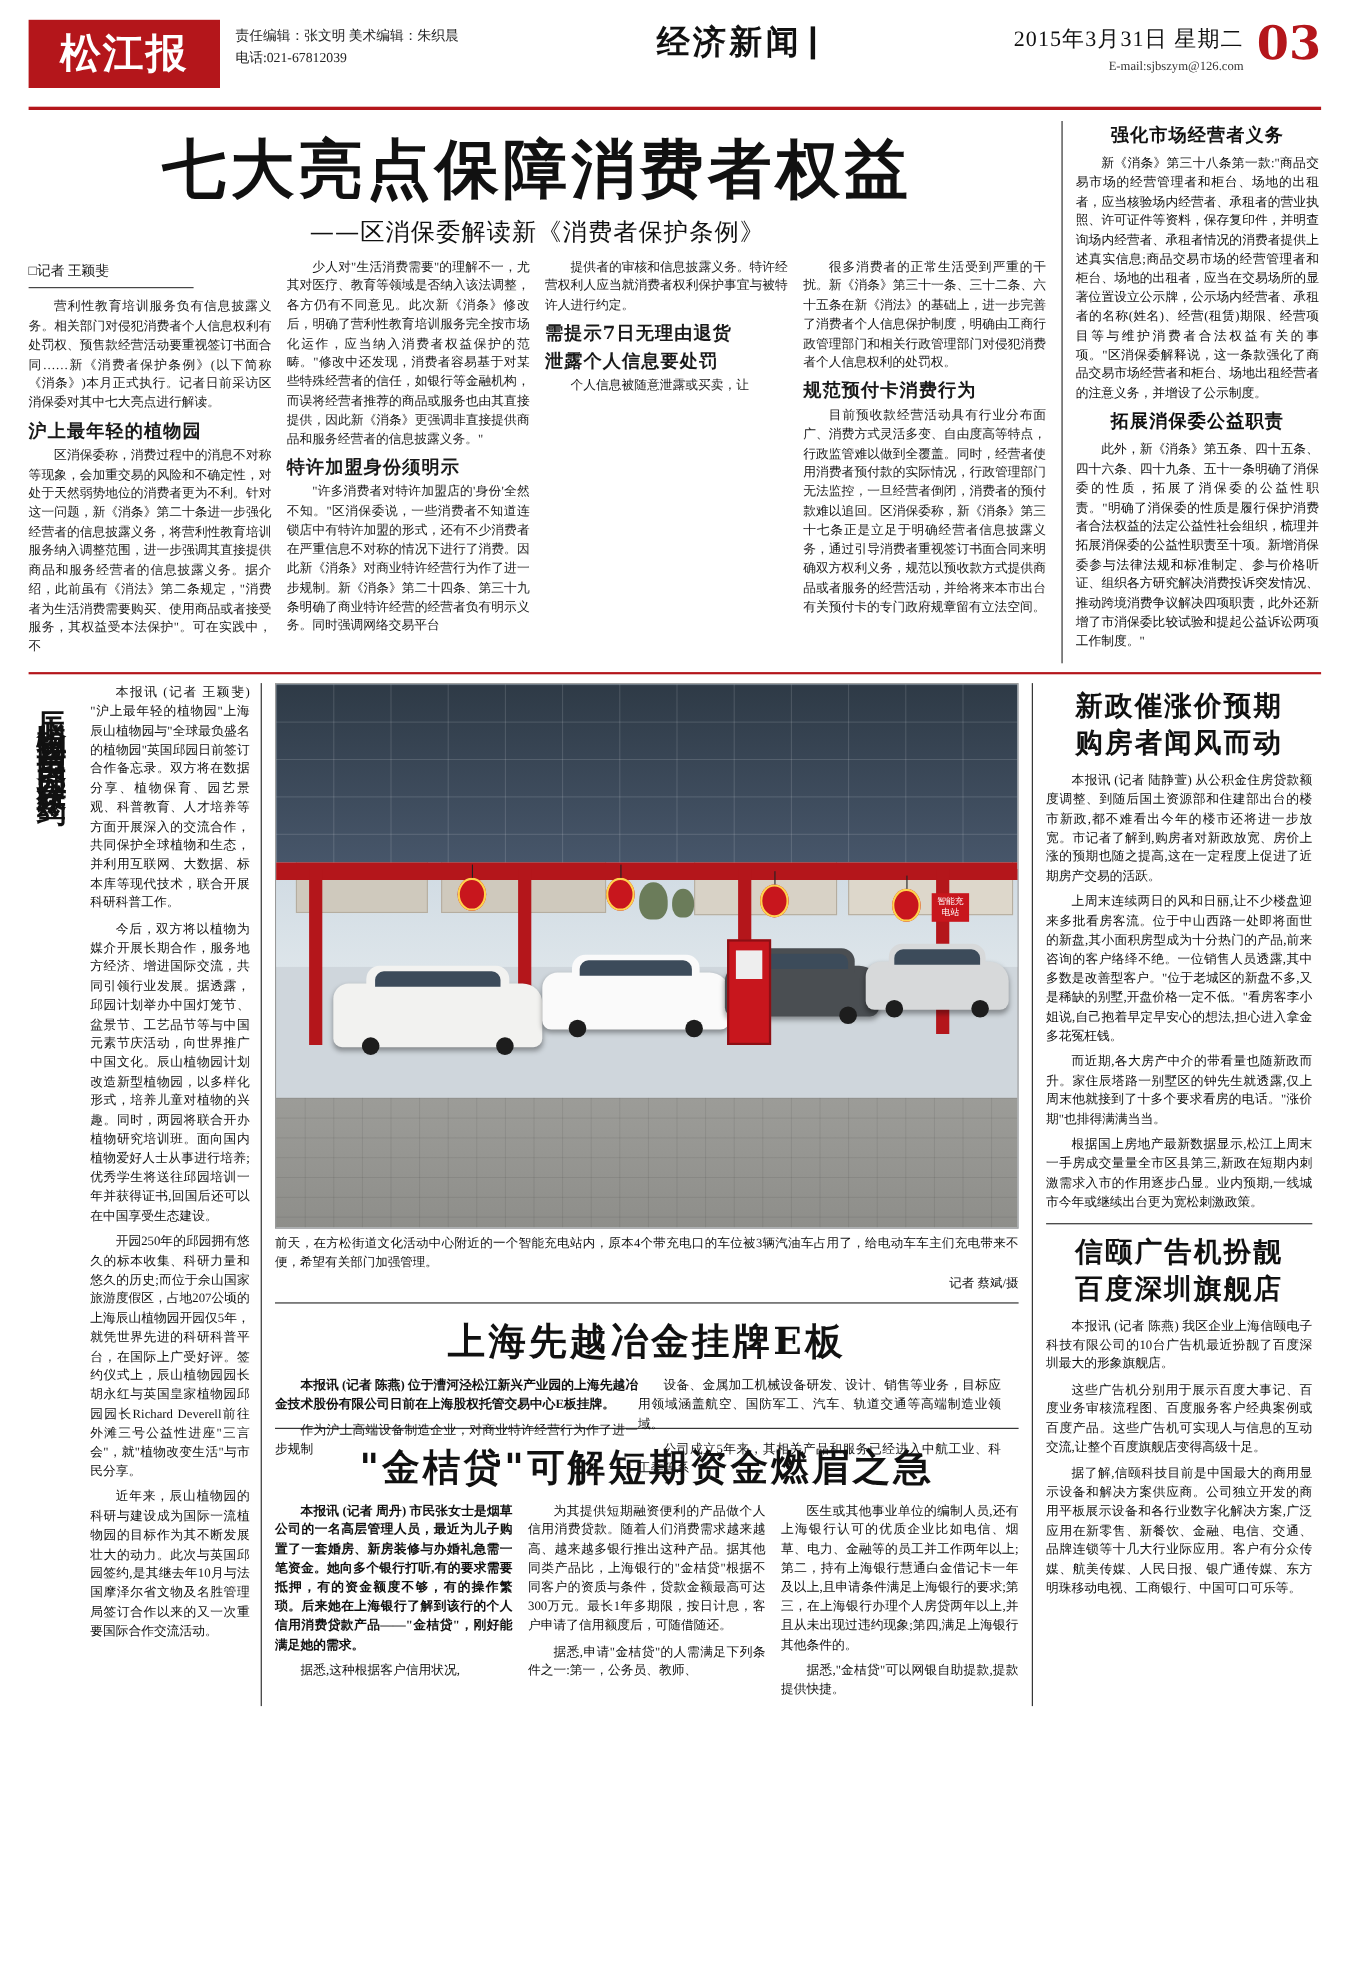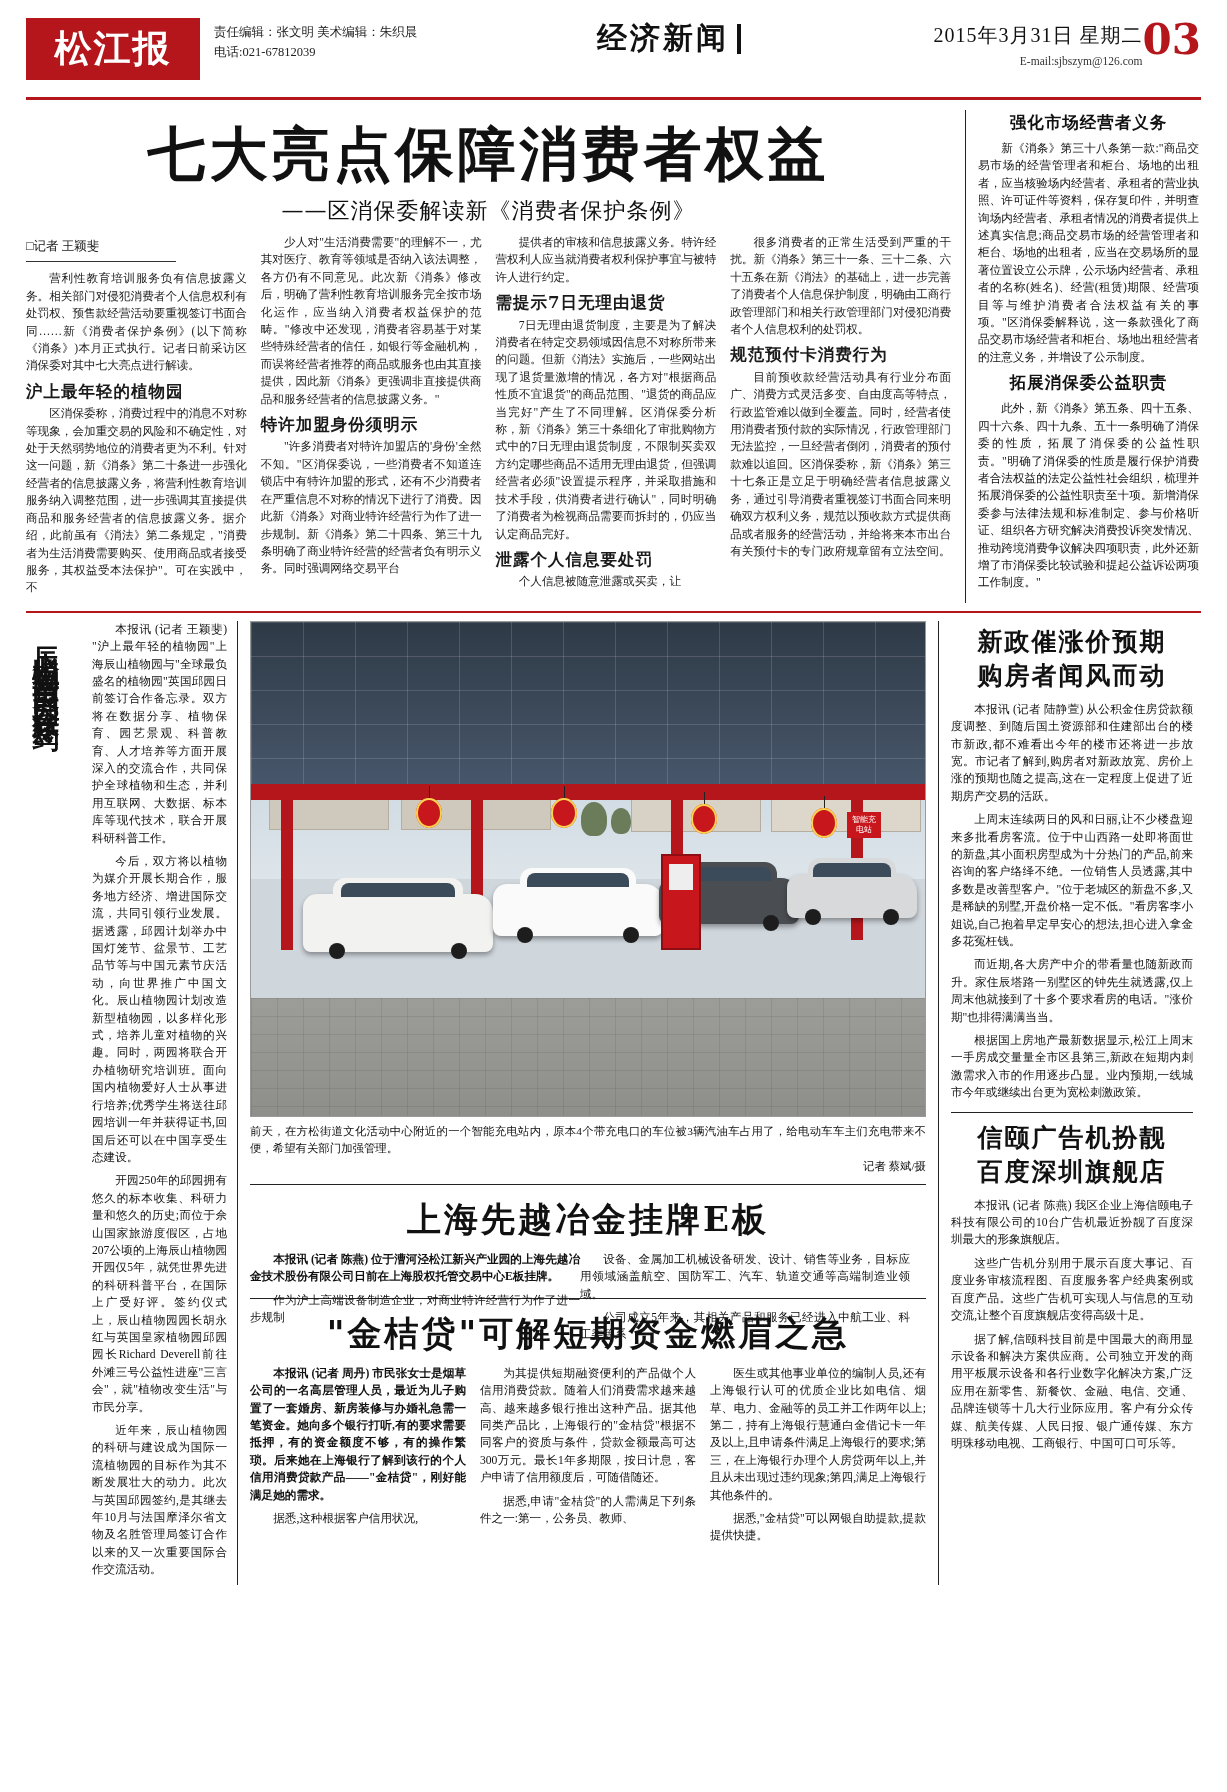--- a/index.html
+++ b/index.html
@@ -19,21 +19,21 @@
   .logo-box { width:174px; height:62px; background:#b4161b; color:#fff; display:flex; align-items:center; justify-content:center; }
   .logo-box .logo-text { font-family:"DejaVu Serif", serif; font-weight:bold; font-size:37px; letter-spacing:2px; color:#fff; }
   .masthead-mid { padding-left:14px; padding-top:4px; font-size:12.5px; line-height:20px; color:#222; }
   .masthead-mid .row span { margin-right:10px; }
   .section-title-wrap { flex:1; display:flex; align-items:center; justify-content:center; position:relative; }
   .section-title { font-size:30px; font-weight:bold; letter-spacing:3px; color:#111; font-family:"DejaVu Serif", serif; }
   .section-title-bar { width:4px; height:30px; background:#111; margin-left:8px; }
   .masthead-right { text-align:right; padding-top:4px; min-width:290px; }
   .date-line { font-size:20px; letter-spacing:1px; margin-bottom:6px; }
   .email-line { font-size:11.5px; color:#333; }
-  .pagenum { font-family:"DejaVu Serif", serif; font-size:42px; font-weight:bold; color:#b4161b; line-height:36px; }
+  .pagenum { font-family:"DejaVu Serif", serif; font-size:42px; font-weight:bold; color:#b4161b; line-height:36px; margin-left:12px; }
   .mr-flex { display:flex; align-items:flex-start; justify-content:flex-end; }
 
   
   .top-area { display:flex; margin-top:10px; }
   .top-left { width:940px; padding-right:14px; border-right:1px solid #222; }
   .top-right { width:233px; padding-left:12px; }
 
   .headline { text-align:center; font-size:58px; font-weight:bold; letter-spacing:4px; font-family:"DejaVu Serif", serif; margin:6px 0 2px 0; color:#111; }
   .subheadline { text-align:center; font-size:22px; letter-spacing:1px; margin-bottom:8px; color:#111; font-family:"DejaVu Serif", serif; }
   .byline { font-size:12.5px; margin:4px 0 6px 0; }
@@ -54,21 +54,21 @@
   
   .lower { display:flex; margin-top:8px; }
   .lw-left { width:212px; padding-right:10px; border-right:1px solid #222; }
   .lw-mid { width:700px; padding:0 12px; }
   .lw-right { width:255px; padding-left:12px; border-left:1px solid #222; }
 
   .vtitle { writing-mode:vertical-rl; text-orientation:upright; font-size:27px; font-weight:bold; letter-spacing:6px; line-height:40px; height:430px; margin:4px auto 6px auto; font-family:"DejaVu Serif", serif; }
   .vt-wrap { display:flex; justify-content:flex-start; }
   .lcol { font-size:11.6px; line-height:17.4px; text-align:justify; }
   .lcol p { margin:0 0 6px 0; text-indent:2em; }
-  .two-col-flex { display:flex; gap:26px; }
+  .two-col-flex { display:flex; gap:16px; }
 
   
   .photo-frame { width:676px; height:496px; border:1px solid #999; overflow:hidden; position:relative; background:#cfd6dc; }
   .caption { font-size:11.4px; line-height:17px; margin-top:6px; text-align:justify; }
   .credit { font-size:11.4px; text-align:right; margin-top:2px; }
 
   .mid-h { text-align:center; font-size:34px; font-weight:bold; letter-spacing:3px; margin:12px 0 8px 0; font-family:"DejaVu Serif", serif; }
   .mid-cols { display:flex; }
   .mid-col { width:330px; font-size:11.6px; line-height:17.4px; text-align:justify; }
   .mid-col p { margin:0 0 6px 0; text-indent:2em; }
@@ -141,21 +141,20 @@
           <p>区消保委称，消费过程中的消息不对称等现象，会加重交易的风险和不确定性，对处于天然弱势地位的消费者更为不利。针对这一问题，新《消条》第二十条进一步强化经营者的信息披露义务，将营利性教育培训服务纳入调整范围，进一步强调其直接提供商品和服务经营者的信息披露义务。据介绍，此前虽有《消法》第二条规定，"消费者为生活消费需要购买、使用商品或者接受服务，其权益受本法保护"。可在实践中，不</p>
         </div>
         <div class="col">
           <p>少人对"生活消费需要"的理解不一，尤其对医疗、教育等领域是否纳入该法调整，各方仍有不同意见。此次新《消条》修改后，明确了营利性教育培训服务完全按市场化运作，应当纳入消费者权益保护的范畴。"修改中还发现，消费者容易基于对某些特殊经营者的信任，如银行等金融机构，而误将经营者推荐的商品或服务也由其直接提供，因此新《消条》更强调非直接提供商品和服务经营者的信息披露义务。"</p>
           <div class="sub-h">特许加盟身份须明示</div>
           <p>"许多消费者对特许加盟店的'身份'全然不知。"区消保委说，一些消费者不知道连锁店中有特许加盟的形式，还有不少消费者在严重信息不对称的情况下进行了消费。因此新《消条》对商业特许经营行为作了进一步规制。新《消条》第二十四条、第三十九条明确了商业特许经营的经营者负有明示义务。同时强调网络交易平台</p>
         </div>
         <div class="col">
           <p>提供者的审核和信息披露义务。特许经营权利人应当就消费者权利保护事宜与被特许人进行约定。</p>
           <div class="sub-h">需提示7日无理由退货</div>
-          <p>7日无理由退货制度，主要是为了解决消费者在特定交易领域因信息不对称所带来的问题。但新《消法》实施后，一些网站出现了退货量激增的情况，各方对"根据商品性质不宜退货"的商品范围、"退货的商品应当完好"产生了不同理解。区消保委分析称，新《消条》第三十条细化了审批购物方式中的7日无理由退货制度，不限制买卖双方约定哪些商品不适用无理由退货，但强调经营者必须"设置提示程序，并采取措施和技术手段，供消费者进行确认"，同时明确了消费者为检视商品需要而拆封的，仍应当认定商品完好。</p>
           <div class="sub-h">泄露个人信息要处罚</div>
           <p>个人信息被随意泄露或买卖，让</p>
         </div>
         <div class="col">
           <p>很多消费者的正常生活受到严重的干扰。新《消条》第三十一条、三十二条、六十五条在新《消法》的基础上，进一步完善了消费者个人信息保护制度，明确由工商行政管理部门和相关行政管理部门对侵犯消费者个人信息权利的处罚权。</p>
           <div class="sub-h">规范预付卡消费行为</div>
           <p>目前预收款经营活动具有行业分布面广、消费方式灵活多变、自由度高等特点，行政监管难以做到全覆盖。同时，经营者使用消费者预付款的实际情况，行政管理部门无法监控，一旦经营者倒闭，消费者的预付款难以追回。区消保委称，新《消条》第三十七条正是立足于明确经营者信息披露义务，通过引导消费者重视签订书面合同来明确双方权利义务，规范以预收款方式提供商品或者服务的经营活动，并给将来本市出台有关预付卡的专门政府规章留有立法空间。</p>
         </div>
       </div>
     </div>

